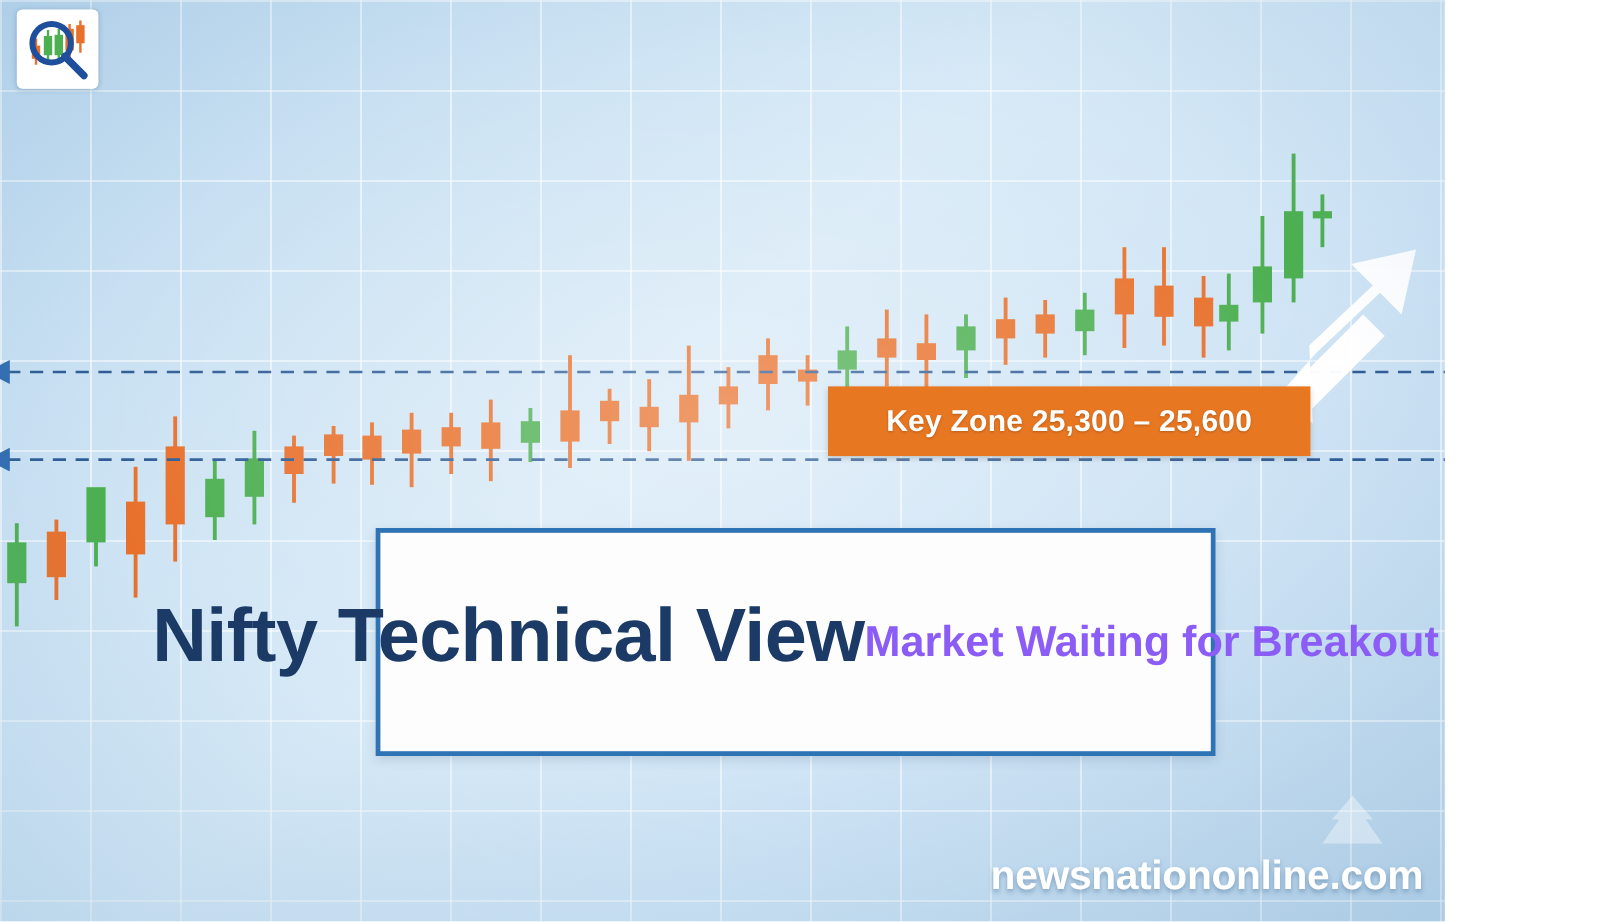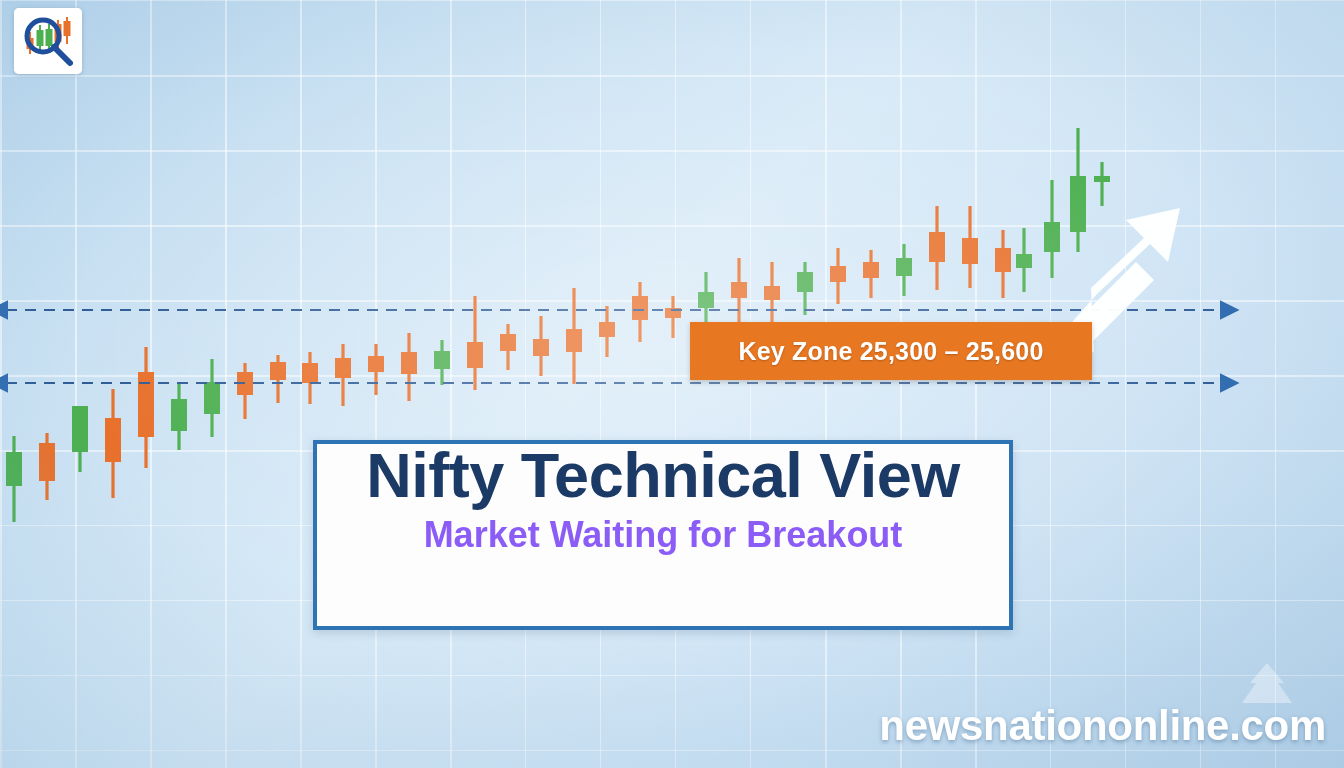--- a/index.html
+++ b/index.html
@@ -6,21 +6,21 @@
     margin: 0;
     padding: 0;
     width: 1344px;
     height: 768px;
     overflow: hidden;
     font-family: "Liberation Sans", sans-serif;
   }
 
   #stage {
     position: relative;
-    width: 1344px;
+    width: 1204px;
     height: 768px;
     overflow: hidden;
     background:
       linear-gradient(135deg, #bcd8ee 0%, #c8e0f2 18%, #d8eaf7 45%, #cfe4f5 68%, #bdd7ec 100%);
   }
 
   
   #grid {
     position: absolute;
     inset: 0;
@@ -87,22 +87,23 @@
   #titlecard {
     position: absolute;
     left: 313px;
     top: 440px;
     width: 700px;
     height: 190px;
     background: #fdfdfd;
     border: 4px solid #2e74b5;
     box-sizing: border-box;
     display: flex;
-    flex-direction: column;
+    flex-direction: row;
     align-items: center;
+    justify-content: center;
     box-shadow: 0 3px 9px rgba(40,70,100,0.18);
   }
   #maintitle {
     color: #1b3a66;
     font-size: 63px;
     font-weight: bold;
     line-height: 1.0;
     letter-spacing: -0.5px;
     margin-bottom: 10px;
     white-space: nowrap;
@@ -114,21 +115,21 @@
     line-height: 1.0;
     white-space: nowrap;
   }
 
   
   #watermark {
     position: absolute;
     right: 18px;
     bottom: 18px;
     color: #ffffff;
-    font-size: 42px;
+    font-size: 34px;
     font-weight: bold;
     letter-spacing: -0.3px;
     text-shadow: 0 2px 4px rgba(70,110,150,0.5);
     white-space: nowrap;
   }
   #deco-shape {
     position: absolute;
     right: 44px;
     bottom: 55px;
     width: 66px;

